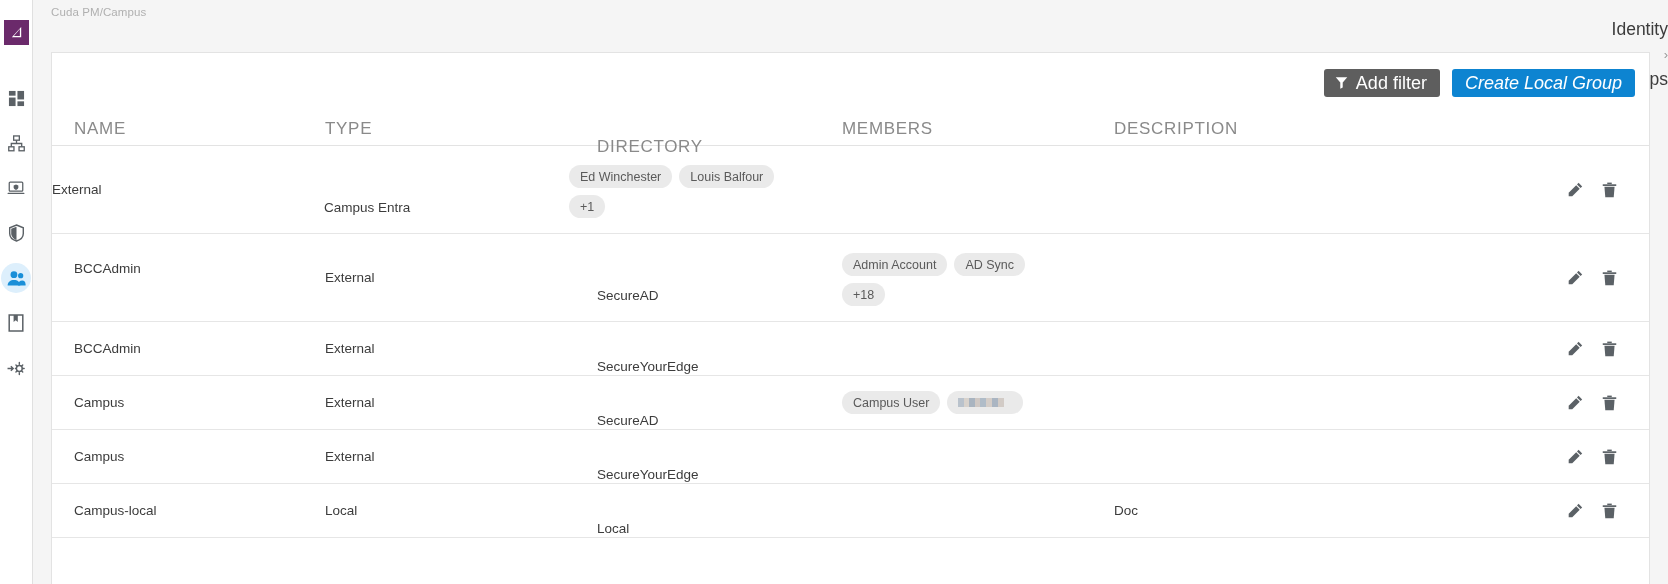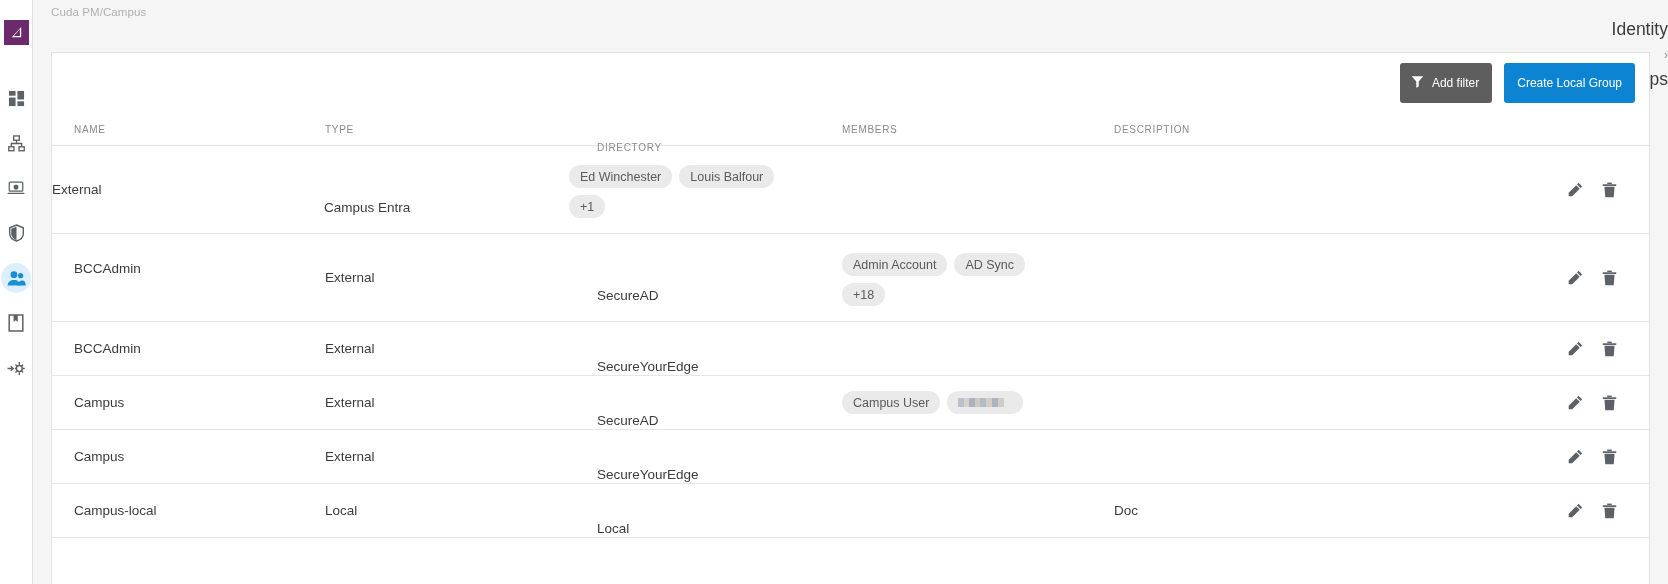--- a/index.html
+++ b/index.html
@@ -79,43 +79,43 @@
   .toolbar {
     height: 60px;
     display: flex;
     align-items: center;
     justify-content: flex-end;
     padding: 0 14px;
     gap: 12px;
     flex-shrink: 0;
   }
   .btn {
-    height: 40px;
+    height: 28px;
     border: none;
     border-radius: 3px;
     font-family: "Liberation Sans", sans-serif;
-    font-size: 12px;
+    font-size: 18px;
     cursor: pointer;
     display: inline-flex;
     align-items: center;
     color: #fff;
   }
   .btn-filter { background: #5e5e5e; padding: 0 13px 0 11px; gap: 8px; }
-  .btn-create { background: #0d84d1; padding: 0 13px; }
+  .btn-create { background: #0d84d1; padding: 0 13px; font-style: italic; }
 
   .table-head {
     display: flex;
     align-items: center;
     height: 33px;
     border-bottom: 1px solid #e3e3e3;
     flex-shrink: 0;
     padding-right: 10px;
   }
   .th {
-    font-size: 10px;
+    font-size: 17px;
     color: #8a8a8a;
     letter-spacing: .7px;
   }
   .table-body {
     flex: 1;
     overflow-y: auto;
     position: relative;
     min-height: 0;
   }
   .row {

